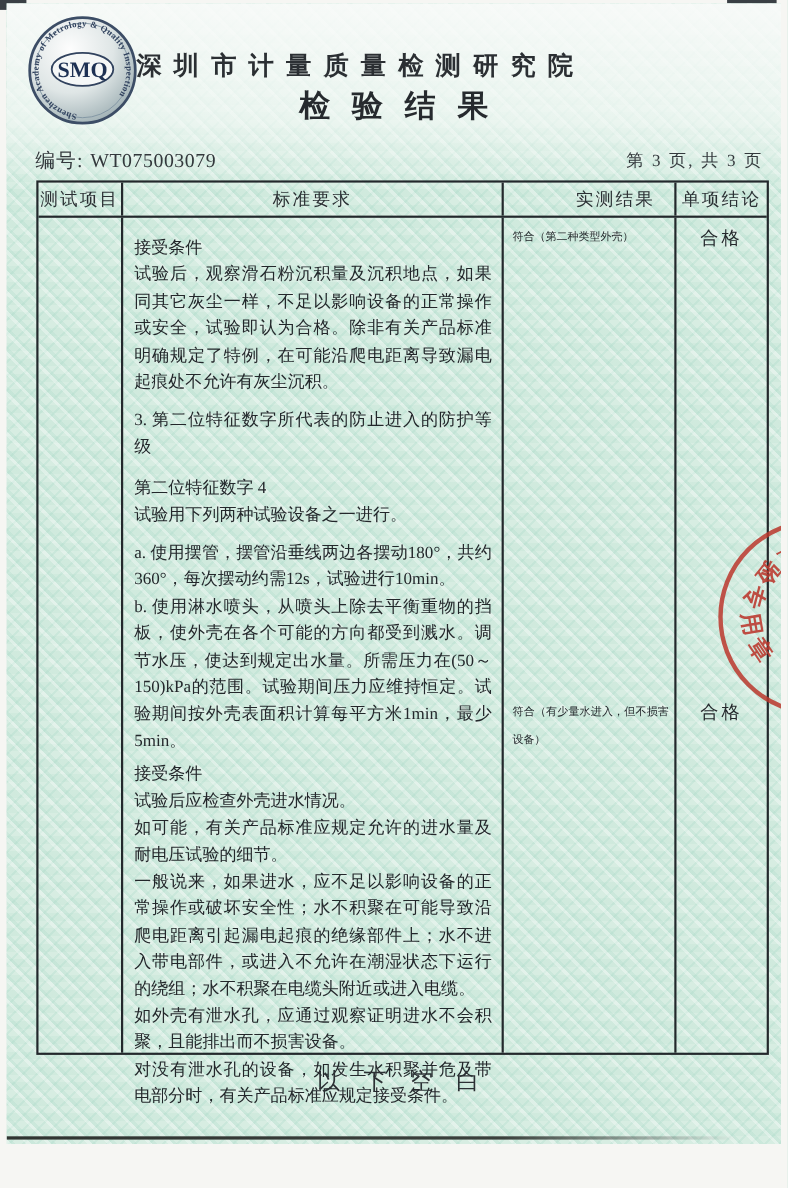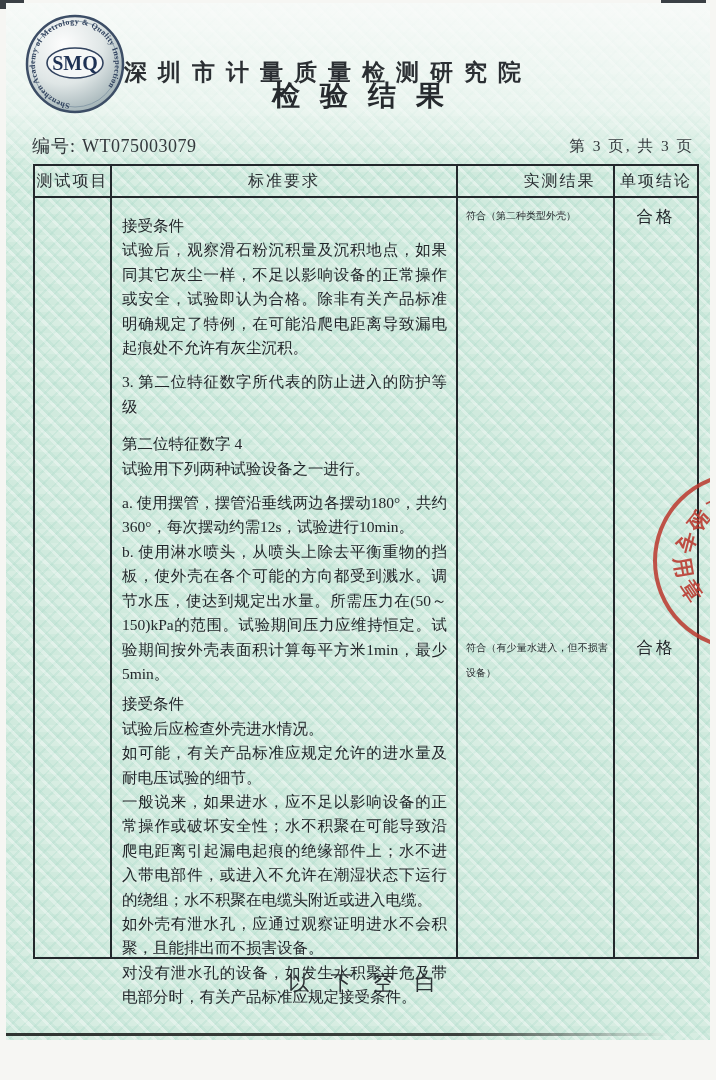--- a/index.html
+++ b/index.html
@@ -30,21 +30,21 @@
     position:absolute; left:0; top:1030px; width:664px; height:3px;
     background:linear-gradient(90deg, #2f3431 0%, #3a403c 68%, rgba(58,64,60,0) 100%);
   }
   .artifact { position:absolute; background:#3a4045; }
   .artifact-tl { left:0; top:0; width:24px; height:9px; }
   .artifact-tr { left:661px; top:0; width:45px; height:12px; }
 
   
   .logo-wrap { position:absolute; left:18px; top:10px; width:102px; height:102px; }
   .org-name {
-    position:absolute; left:118px; top:54px;
+    position:absolute; left:118px; top:41px;
     font-size:23px; font-weight:600; letter-spacing:11px; color:#2b2f33; white-space:nowrap;
   }
   .doc-title {
     position:absolute; left:0; top:74px; width:100%;
     text-align:center; font-size:28px; font-weight:700; letter-spacing:20px;
     text-indent:20px; color:#262a2e;
   }
   .meta-no { position:absolute; left:26px; top:131px; font-size:18px; color:#33383c; letter-spacing:1px; }
   .meta-no .val { margin-left:6px; letter-spacing:0.5px; }
   .meta-page { position:absolute; right:16px; top:133px; font-size:15.5px; color:#33383c; letter-spacing:2px; }

